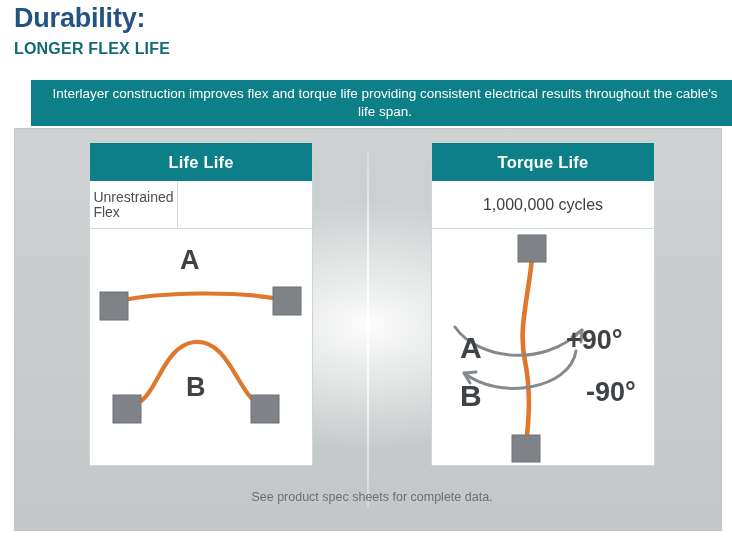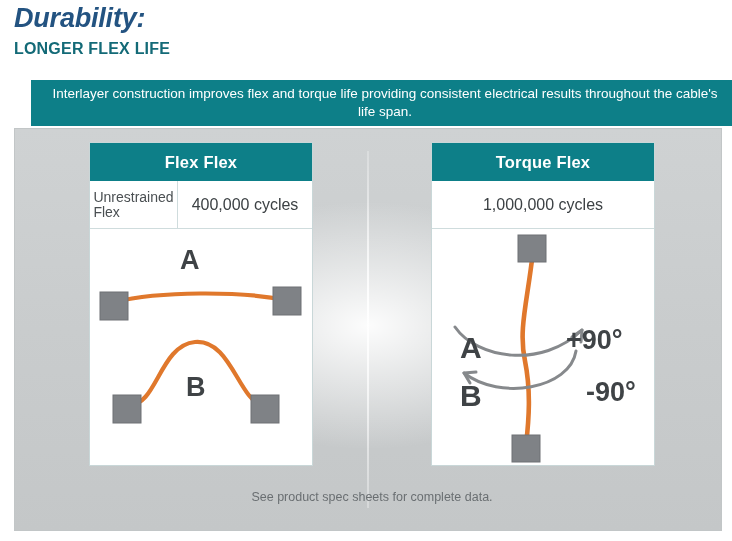--- a/index.html
+++ b/index.html
@@ -23,21 +23,20 @@
     width: 704px;
   }
   .title-main {
     font-size: 27px;
     font-weight: bold;
     color: #235381;
     letter-spacing: -0.2px;
     line-height: 32px;
     margin: 0;
     padding: 0;
-    font-style: italic;
   }
   .title-sub {
     font-size: 16px;
     font-weight: bold;
     color: #136a77;
     letter-spacing: 0.2px;
     line-height: 26px;
     margin: 0;
     padding: 2px 0 0 0;
   }
@@ -174,25 +173,24 @@
 <div class="banner">
   <div class="banner-text">Interlayer construction improves flex and torque life providing consistent electrical results throughout the cable's life span.</div>
 </div>
 
 <div class="stage">
 
   <div class="stage-divider"></div>
 
   <div class="panel left">
 
-    <div class="panel-head">Flex Flex</div>
+    <div class="panel-head">Life Life</div>
 
     <div class="panel-stat">
       <div class="stat-label">Unrestrained Flex</div>
-      <div class="stat-value">400,000 cycles</div>
     </div>
 
     <div class="panel-figure">
       <svg width="222" height="236" viewBox="0 0 222 236" xmlns="http://www.w3.org/2000/svg">
 
         <path d="M 24 73 C 70 62, 150 62, 196 71" fill="none" stroke="#e0782c" stroke-width="4.2" stroke-linecap="round"></path>
         <rect x="10" y="63" width="28" height="28" fill="#7f8286" stroke="#6e7175" stroke-width="1"></rect>
         <rect x="183" y="58" width="28" height="28" fill="#7f8286" stroke="#6e7175" stroke-width="1"></rect>
 
         <path d="M 40 175 C 66 178, 70 116, 105 113 C 140 110, 148 168, 172 177" fill="none" stroke="#e0782c" stroke-width="4.2" stroke-linecap="round"></path>
@@ -201,21 +199,21 @@
       </svg>
 
       <div style="position:absolute; left:90px; top:16px; font-size:27px; font-weight:bold; color:#3f4346;">A</div>
 
       <div style="position:absolute; left:96px; top:143px; font-size:27px; font-weight:bold; color:#3f4346;">B</div>
     </div>
   </div>
 
   <div class="panel right">
 
-    <div class="panel-head">Torque Flex</div>
+    <div class="panel-head">Torque Life</div>
 
     <div class="panel-stat">
       <div class="stat-value wide">1,000,000 cycles</div>
     </div>
 
     <div class="panel-figure">
       <svg width="222" height="236" viewBox="0 0 222 236" xmlns="http://www.w3.org/2000/svg">
 
         <path d="M 101 22 C 96 70, 86 100, 93 132 C 99 162, 97 190, 94 216" fill="none" stroke="#e0782c" stroke-width="4.6" stroke-linecap="round"></path>
         <rect x="86" y="6" width="28" height="27" fill="#7f8286" stroke="#6e7175" stroke-width="1"></rect>

